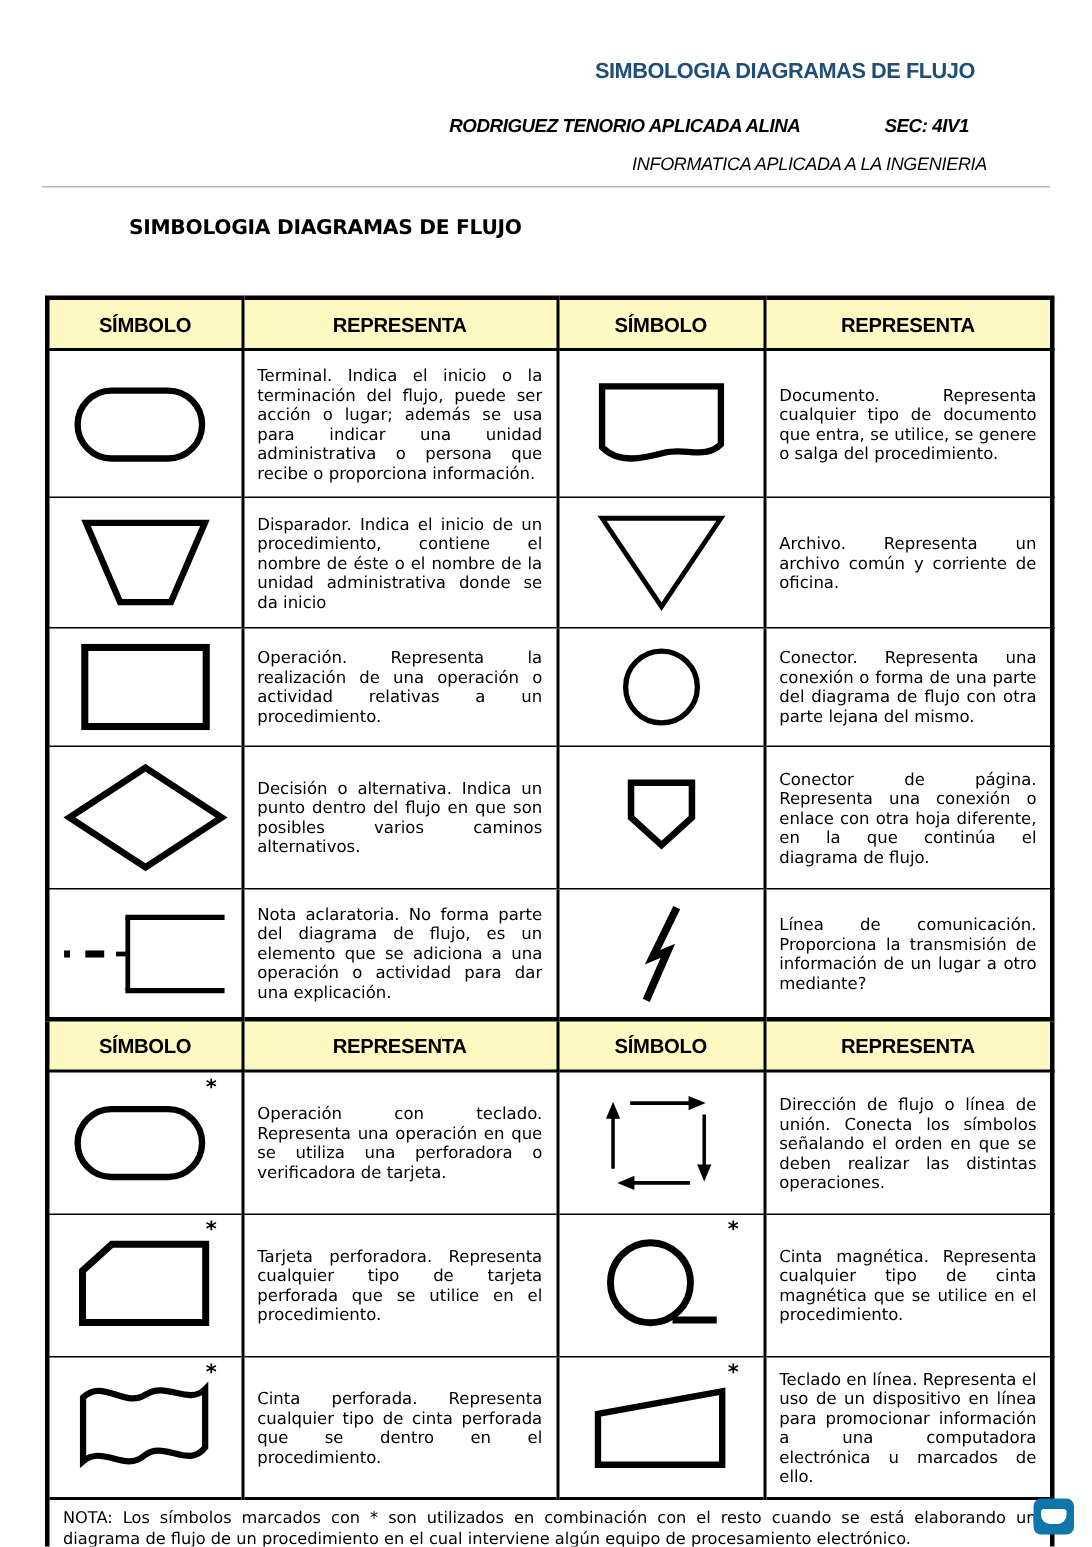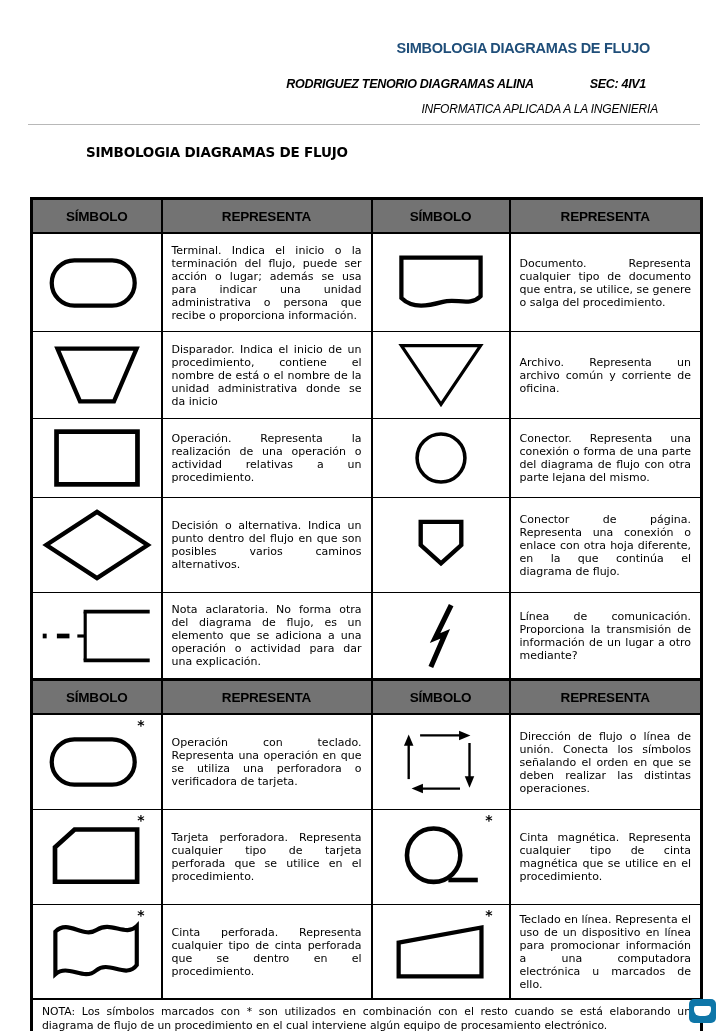--- a/index.html
+++ b/index.html
@@ -28,21 +28,21 @@
     position:absolute;top:144px;left:86px;margin:0;
     font-size:13.5px;font-weight:bold;letter-spacing:-0.2px;
   }
   
   table{
     position:absolute;top:197px;left:30px;width:670px;
     border-collapse:collapse;table-layout:fixed;border:3px solid #000;
   }
   col.c1{width:130px}col.c2{width:210px}col.c3{width:138px}col.c4{width:192px}
   th{
-    background:#737373;border:2px solid #000;border-top-width:3px;
+    background:#fef9c3;border:2px solid #000;border-top-width:3px;
     font-family:"Liberation Sans",sans-serif;font-size:13.5px;font-weight:bold;
     letter-spacing:-0.2px;height:26px;text-align:center;
   }
   td{border:1px solid #000;border-left-width:2px;border-right-width:2px;vertical-align:middle;}
   td.sym{position:relative;text-align:center;}
   td.txt{
     font-size:11px;line-height:13px;padding:4px 9px;
     text-align:justify;text-align-last:left;margin-top:12px;
   }
   tr.hr1 td, tr.hr1 th{height:30px}
@@ -69,21 +69,21 @@
   .badge span{
     position:absolute;left:5px;top:7px;width:17px;height:10px;
     background:#ffffff;border-radius:2px 2px 6px 6px;display:block;
   }
 </style>
 </head>
 <body>
 
 <div class="doc-title">SIMBOLOGIA DIAGRAMAS DE FLUJO</div>
 <div class="byline">
-  <span>RODRIGUEZ TENORIO DIAGRAMAS ALINA</span>
+  <span>RODRIGUEZ TENORIO APLICADA ALINA</span>
   <span>SEC: 4IV1</span>
 </div>
 <div class="course">INFORMATICA APLICADA A LA INGENIERIA</div>
 <div class="divider"></div>
 <h2 class="section-title">SIMBOLOGIA DIAGRAMAS DE FLUJO</h2>
 
 <table>
   <colgroup>
       <col class="c1">
       <col class="c2">
@@ -113,21 +113,21 @@
     </td>
     <td class="txt">Documento. Representa cualquier tipo de documento que entra, se utilice, se genere o salga del procedimiento.</td>
   </tr>
 
   <tr class="r2">
     <td class="sym">
       <svg width="104" height="66" viewBox="0 0 110 70">
         <polygon points="13,7 97,7 73,63 37,63" stroke-width="4.5"></polygon>
       </svg>
     </td>
-    <td class="txt">Disparador. Indica el inicio de un procedimiento, contiene el nombre de está o el nombre de la unidad administrativa donde se da inicio</td>
+    <td class="txt">Disparador. Indica el inicio de un procedimiento, contiene el nombre de éste o el nombre de la unidad administrativa donde se da inicio</td>
     <td class="sym">
       <svg width="104" height="70" viewBox="0 0 110 76">
         <polygon points="12,6 98,6 55,70" stroke-width="3.5"></polygon>
       </svg>
     </td>
     <td class="txt">Archivo. Representa un archivo común y corriente de oficina.</td>
   </tr>
 
   <tr class="r3">
     <td class="sym">
@@ -163,21 +163,21 @@
     <td class="sym">
       <svg width="118" height="64" viewBox="0 0 150 80">
         <line x1="6" y1="40" x2="11" y2="40" stroke-width="6"></line>
         <line x1="24" y1="40" x2="40" y2="40" stroke-width="6"></line>
         <line x1="50" y1="40" x2="60" y2="40" stroke-width="4"></line>
         <line x1="60" y1="9" x2="60" y2="71" stroke-width="4"></line>
         <line x1="58" y1="9" x2="142" y2="9" stroke-width="4.5"></line>
         <line x1="58" y1="71" x2="142" y2="71" stroke-width="4.5"></line>
       </svg>
     </td>
-    <td class="txt">Nota aclaratoria. No forma otra del diagrama de flujo, es un elemento que se adiciona a una operación o actividad para dar una explicación.</td>
+    <td class="txt">Nota aclaratoria. No forma parte del diagrama de flujo, es un elemento que se adiciona a una operación o actividad para dar una explicación.</td>
     <td class="sym">
       <svg width="70" height="72" viewBox="0 0 80 85">
         <path d="M52,6 L33,45 L45,40 L28,79" stroke-width="6" stroke-linejoin="miter"></path>
       </svg>
     </td>
     <td class="txt">Línea de comunicación. Proporciona la transmisión de información de un lugar a otro mediante?</td>
   </tr>
 
   <tr class="hr1">
     <th>SÍMBOLO</th>

